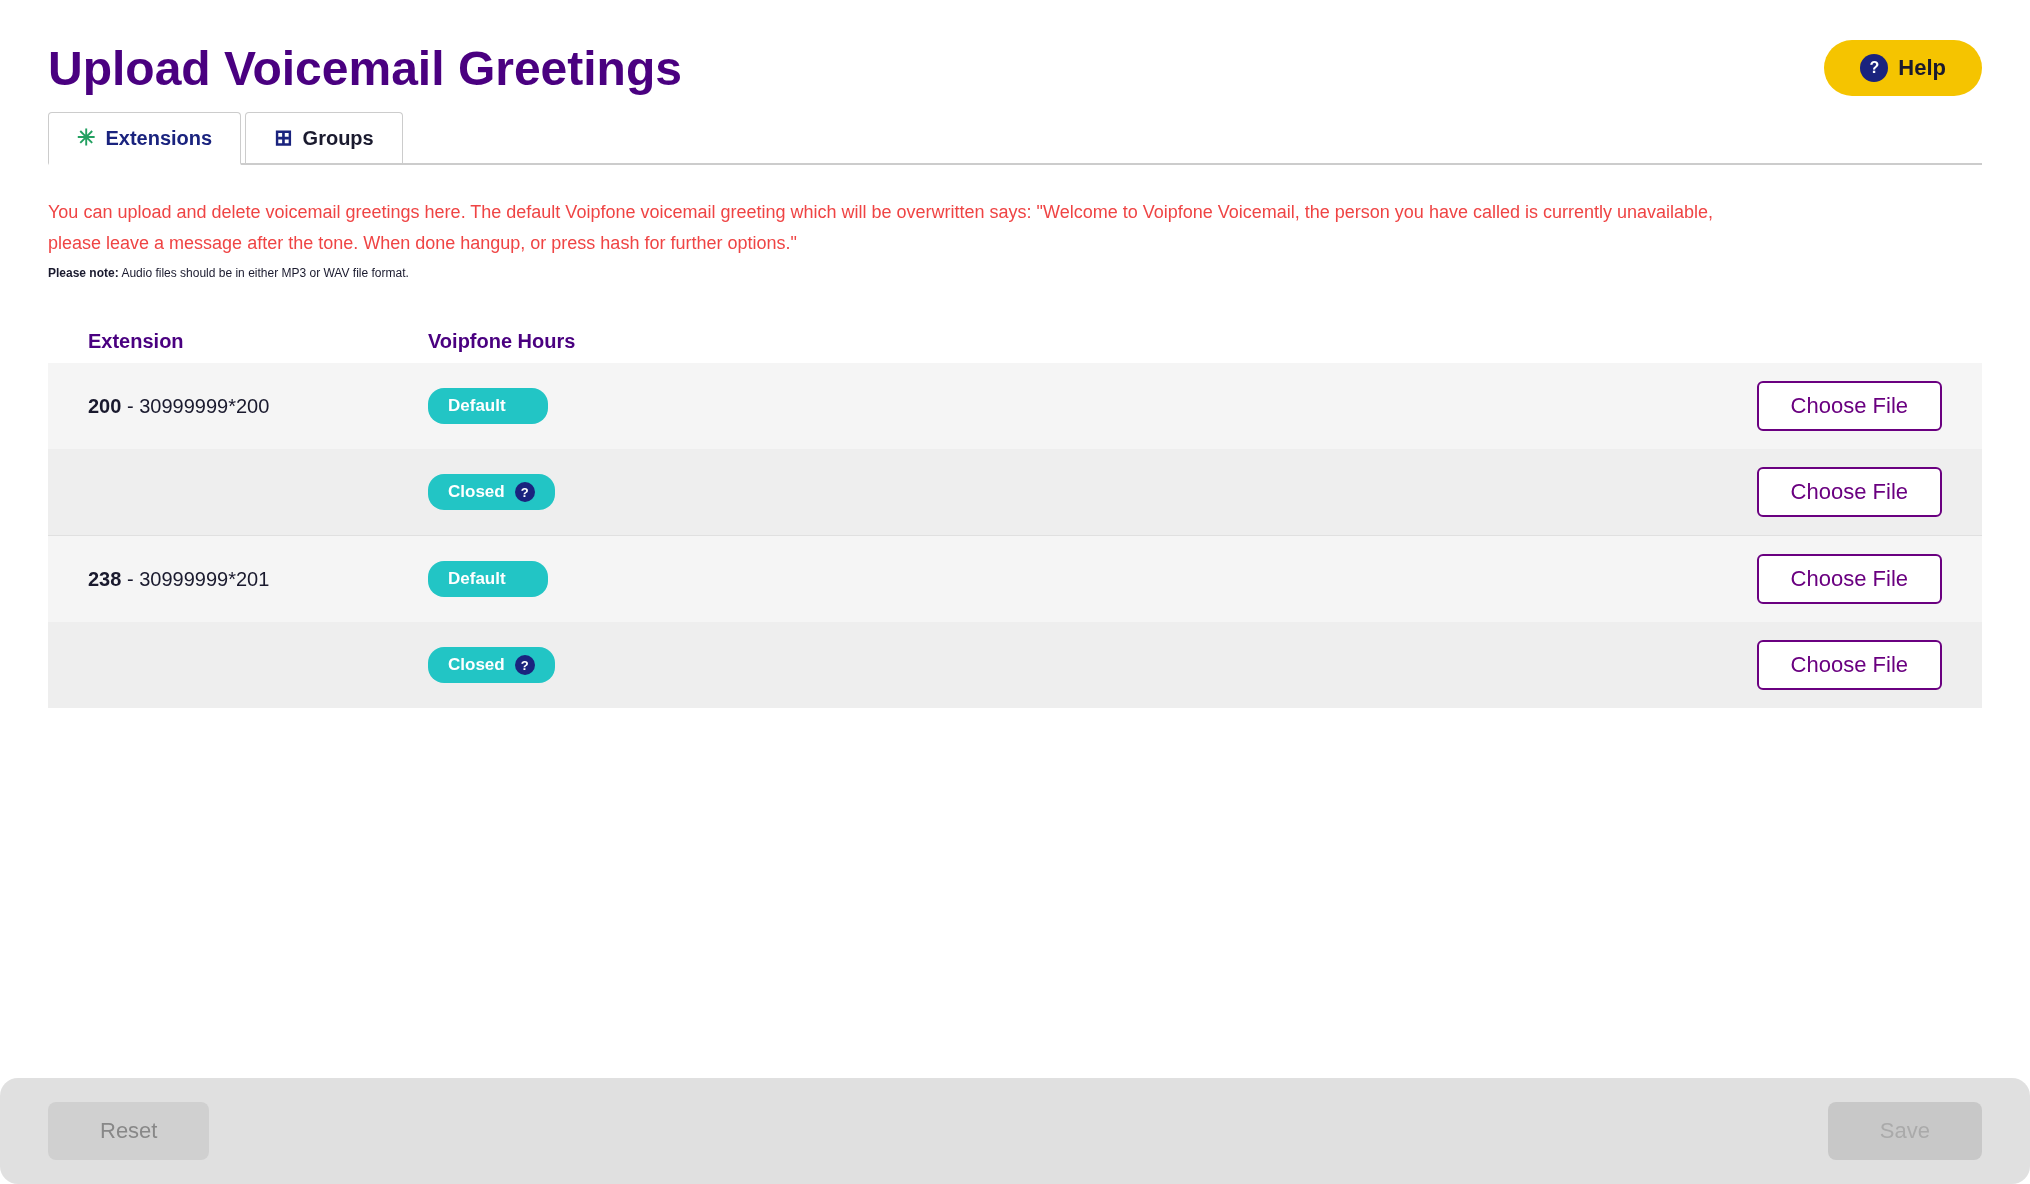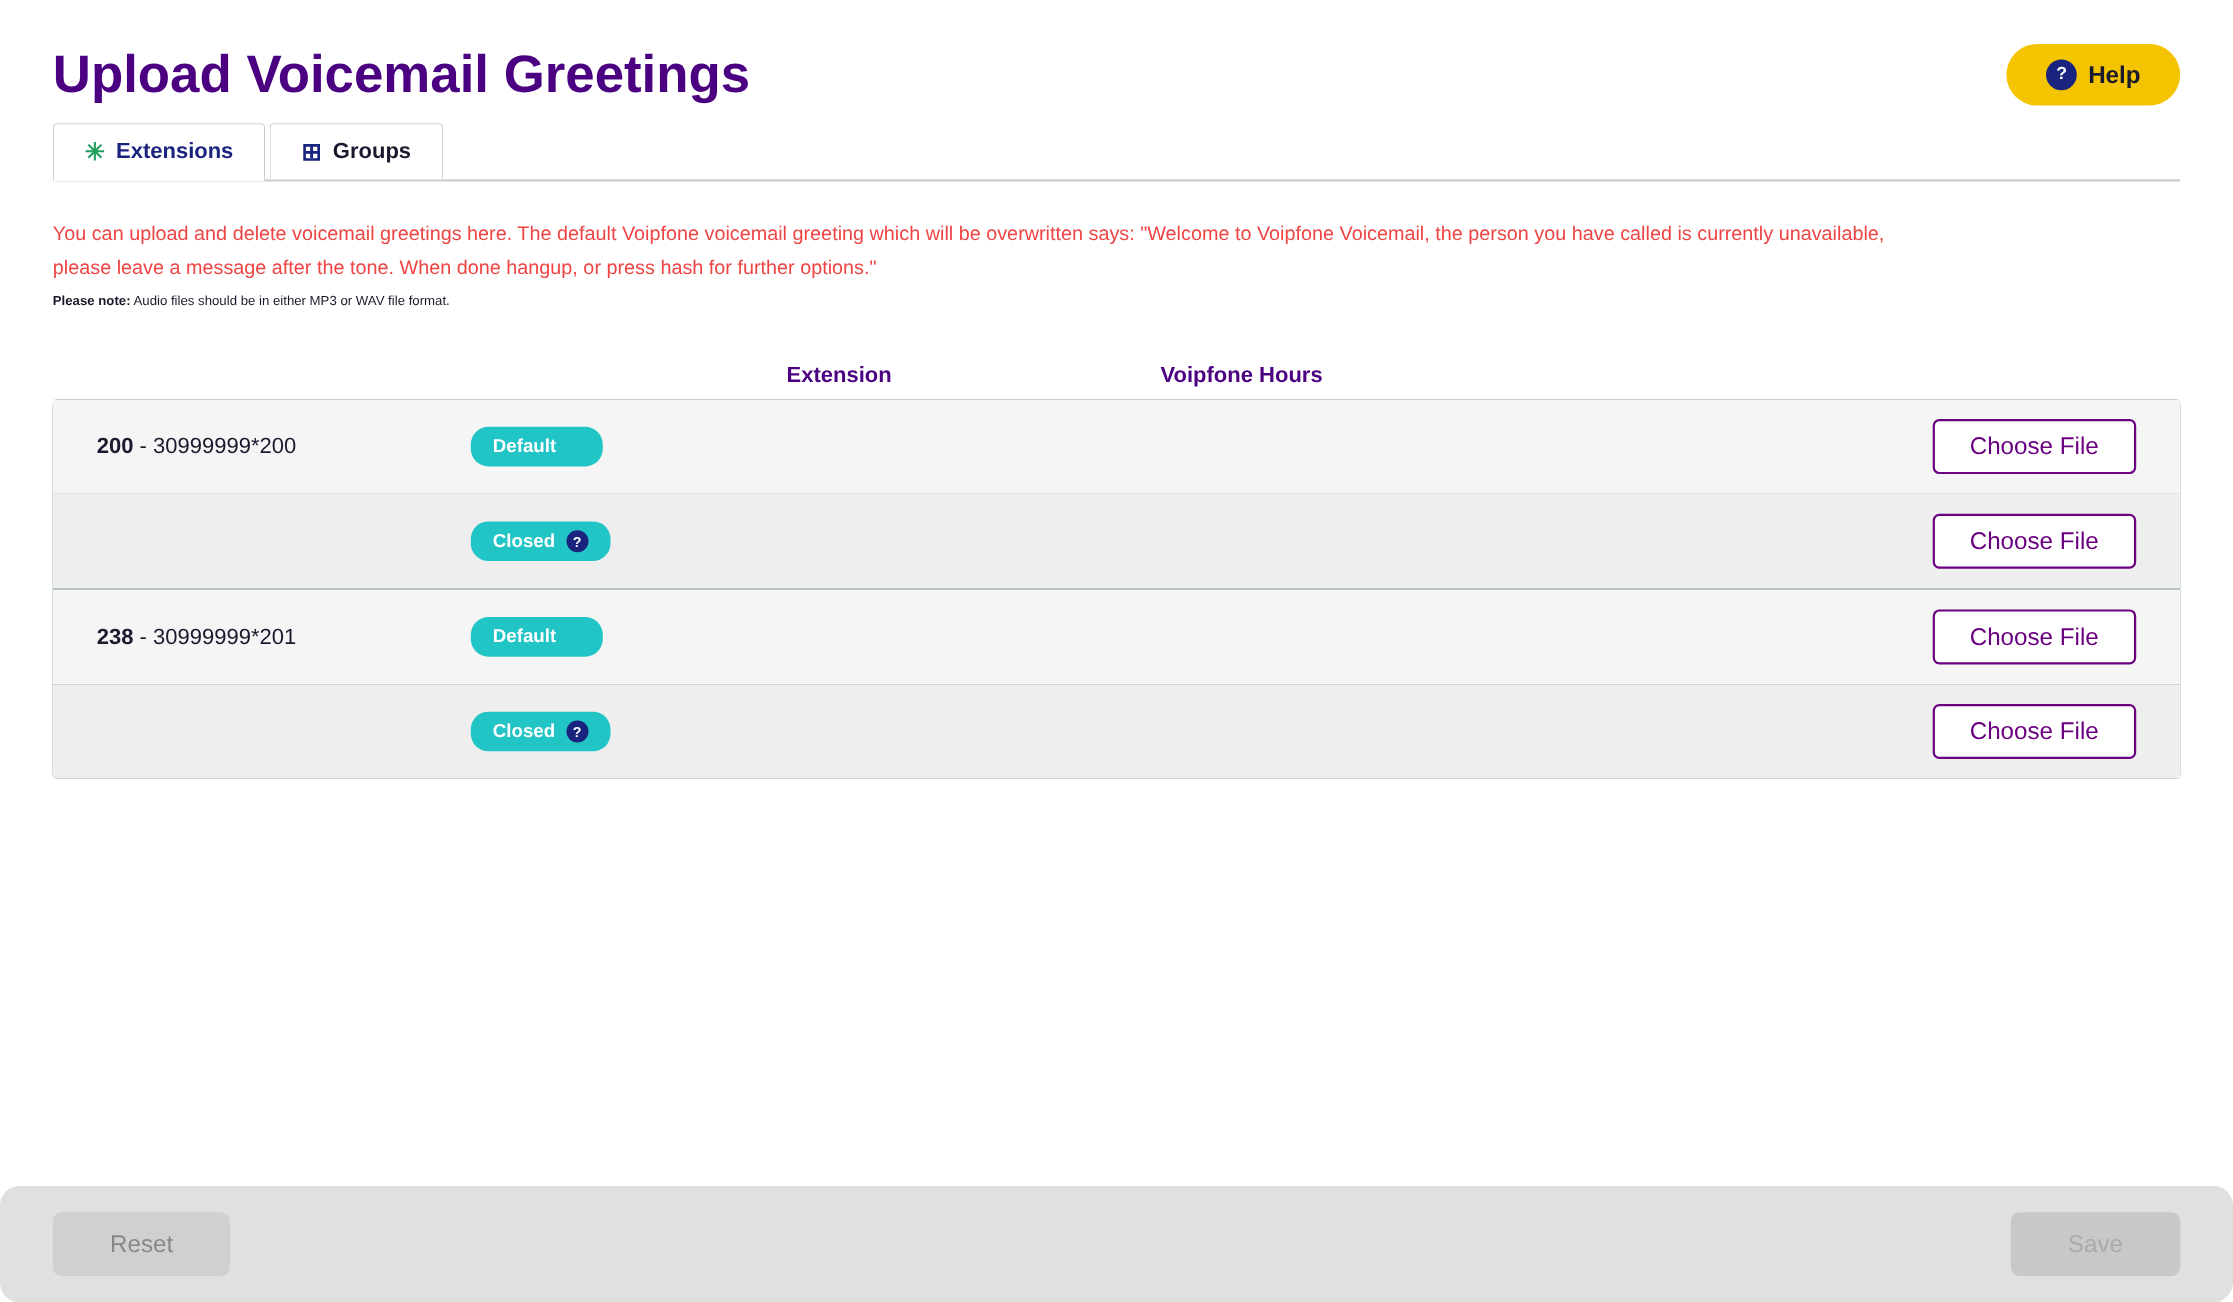--- a/index.html
+++ b/index.html
@@ -100,30 +100,29 @@
       font-weight: 800;
     }
     .table-header {
       display: flex;
       align-items: center;
       padding: 10px 0 10px 40px;
       font-size: 20px;
       font-weight: 700;
       color: #4a0080;
       margin-bottom: 0;
-      justify-content: center;
     }
     .col-extension {
       width: 340px;
     }
     .col-hours {
       width: 300px;
     }
     .table-body {
-      background: #14532d;
+      background: #a3a3a3;
       border-radius: 4px;
     }
     .extension-group {
       border-bottom: 1px solid #e0e0e0;
     }
     .extension-group:last-child {
       border-bottom: none;
     }
     .ext-row {
       display: flex;

